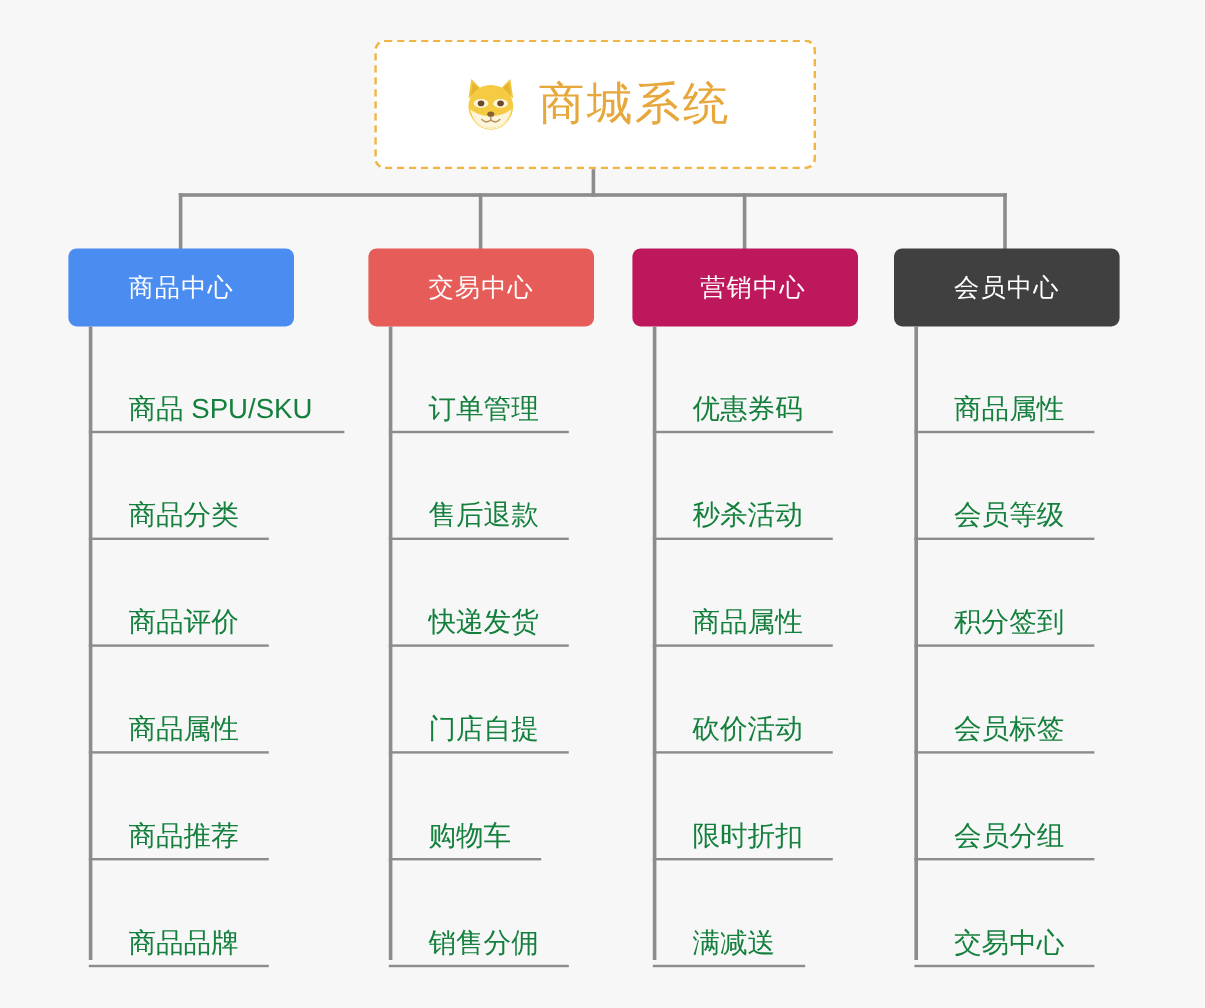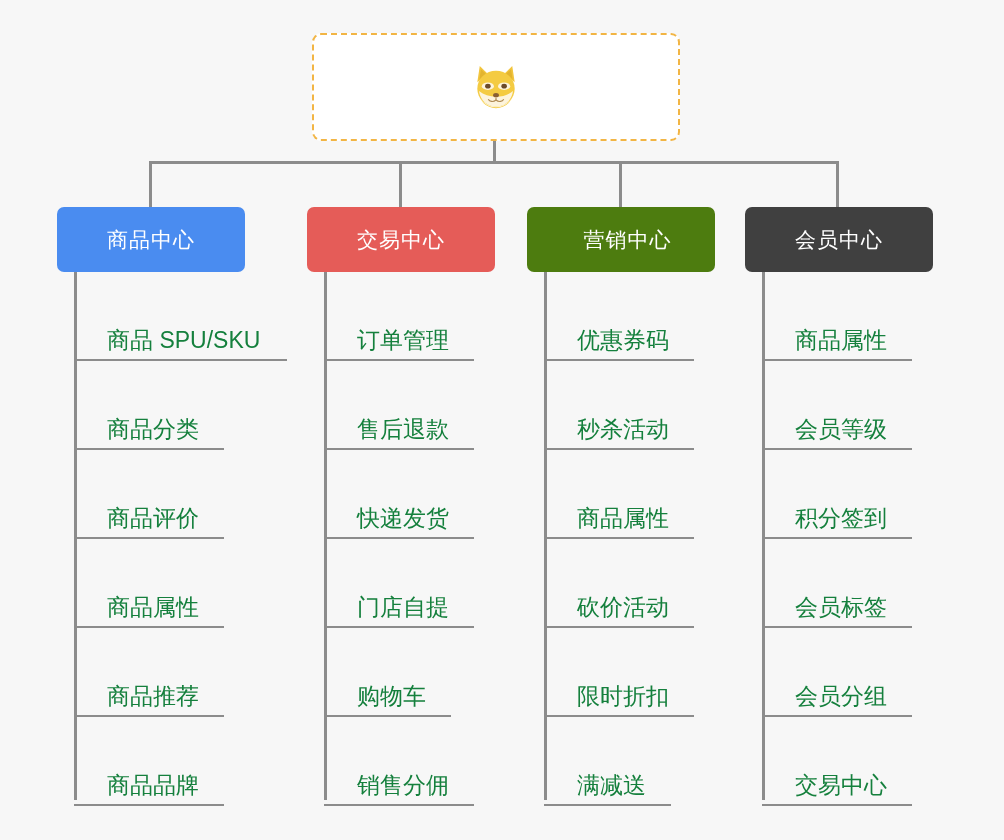--- a/index.html
+++ b/index.html
@@ -137,20 +137,21 @@
       <ellipse cx="42" cy="31" rx="7.5" ry="4.6" fill="#fdf4dc"></ellipse>
       <ellipse cx="22" cy="31" rx="3.4" ry="2.9" fill="#6b4a2a"></ellipse>
       <ellipse cx="42" cy="31" rx="3.4" ry="2.9" fill="#6b4a2a"></ellipse>
 
       <ellipse cx="32" cy="42" rx="3.6" ry="2.6" fill="#8a5f33"></ellipse>
 
       <path d="M32 45 L32 48" stroke="#b08a52" stroke-width="1.4" fill="none"></path>
       <path d="M32 48 c-3.5 3 -8 2 -9.5 -1" stroke="#b08a52" stroke-width="1.4" fill="none"></path>
       <path d="M32 48 c3.5 3 8 2 9.5 -1" stroke="#b08a52" stroke-width="1.4" fill="none"></path>
     </svg>
+    <div class="root-title" style="color: rgb(231, 167, 59);">商城系统</div>
   </div>
 
   <div class="conn conn-v" style="left: 493px; top: 141px; height: 23px; background: rgb(140, 140, 140);"></div>
   <div class="conn conn-h" style="left: 149px; top: 161px; width: 690px; background: rgb(140, 140, 140);"></div>
 
   <div class="conn conn-v" style="left: 149px; top: 161px; height: 48px; background: rgb(140, 140, 140);"></div>
   <div class="conn conn-v" style="left: 399px; top: 161px; height: 48px; background: rgb(140, 140, 140);"></div>
   <div class="conn conn-v" style="left: 619px; top: 161px; height: 48px; background: rgb(140, 140, 140);"></div>
   <div class="conn conn-v" style="left: 836px; top: 161px; height: 48px; background: rgb(140, 140, 140);"></div>
 
@@ -210,21 +211,21 @@
         <span class="leaf-underline" style="width: 127px; background: rgb(140, 140, 140);"></span>
       </div>
       <div class="leaf">
         <span class="leaf-label">销售分佣</span>
         <span class="leaf-underline" style="width: 150px; background: rgb(140, 140, 140);"></span>
       </div>
     </div>
   </div>
 
   <div class="branch" style="left:527px;">
-    <div class="branch-header" style="background: #4d7c0f; padding-left: 13px;">营销中心</div>
+    <div class="branch-header" style="background: #be185d; padding-left: 13px;">营销中心</div>
     <div class="branch-spine" style="height: 528px; background: rgb(140, 140, 140);"></div>
     <div class="leaves">
       <div class="leaf">
         <span class="leaf-label">优惠券码</span>
         <span class="leaf-underline" style="width: 150px; background: rgb(140, 140, 140);"></span>
       </div>
       <div class="leaf">
         <span class="leaf-label">秒杀活动</span>
         <span class="leaf-underline" style="width: 150px; background: rgb(140, 140, 140);"></span>
       </div>

